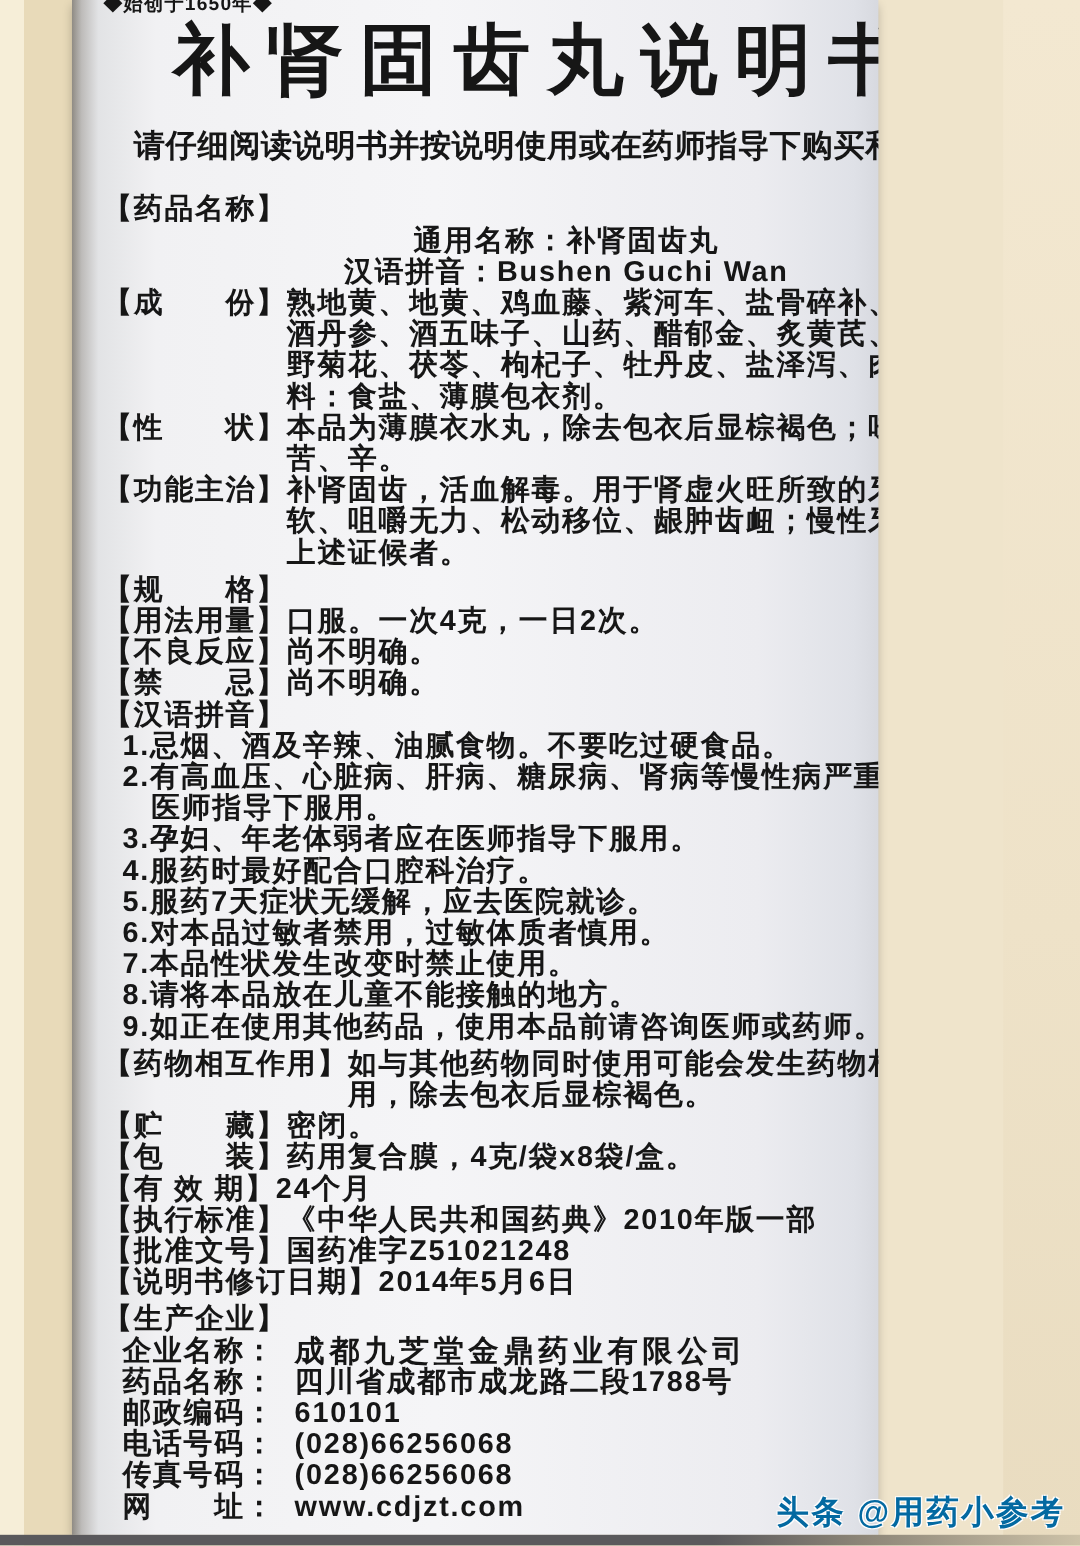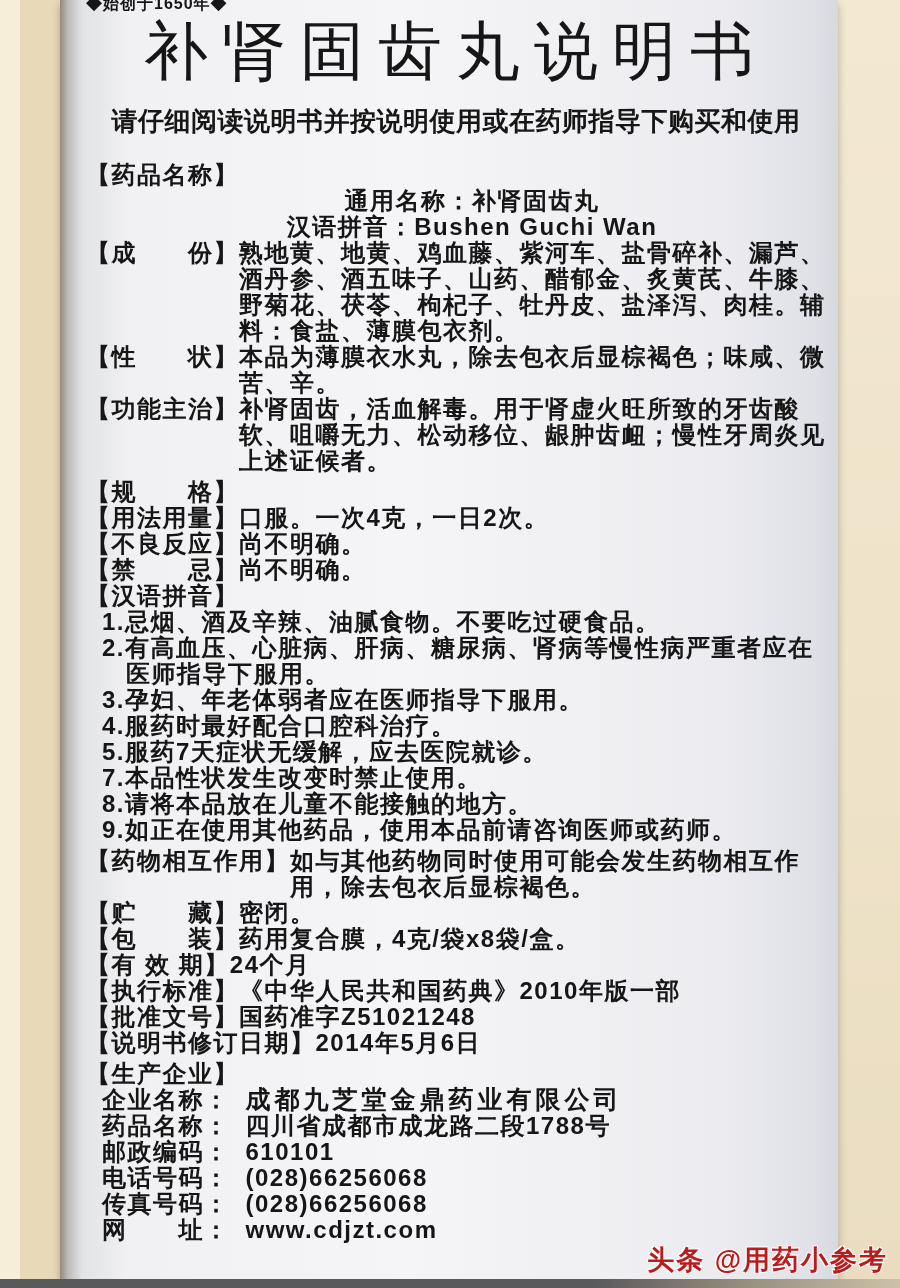--- a/index.html
+++ b/index.html
@@ -6,46 +6,46 @@
   body{
     width:900px;height:1288px;position:relative;overflow:hidden;
     background:#efe4cb;
     font-family:"Liberation Sans",sans-serif;
     color:#161616;
   }
   .bg-left-outer{position:absolute;left:0;top:0;bottom:0;width:20px;background:#f6eed8;}
   .bg-left-inner{position:absolute;left:20px;top:0;bottom:0;width:40px;background:#e8dab9;}
   .bg-right{position:absolute;right:0;top:0;bottom:0;width:64px;background:linear-gradient(180deg,#f3e8d1 0%,#eee2c8 60%,#e9dcc0 100%);}
   .paper{
-    position:absolute;left:60px;top:0;width:778px;height:1279px;overflow:hidden;
+    position:absolute;left:60px;top:0;width:672px;height:1279px;overflow:hidden;
     background:linear-gradient(90deg,#8f8b84 0px,#bdbbb9 8px,#e2e3e5 22px,#f1f1f3 70px,#f5f5f7 45%,#ececf0 85%,#dfe1e7 97%,#d7d9df 100%);
     box-shadow:0 4px 8px rgba(0,0,0,.25);
   }
   .bottom-band{position:absolute;left:0;right:0;bottom:0;height:9px;
     background:linear-gradient(90deg,#5a595c 0%,#5a595c 66%,#8d8678 80%,#cdc2a8 100%);}
   .content{position:absolute;left:26px;top:0;width:740px;font-weight:700;font-size:24px;line-height:26px;letter-spacing:1.5px;}
   .fragment{position:absolute;top:-5px;left:0;font-size:16px;letter-spacing:1px;line-height:18px;}
   .title{
-    text-align:center;font-family:"DejaVu Serif",serif;font-weight:400;
+    text-align:center;font-family:"DejaVu Serif",serif;font-weight:700;
     font-size:64px;line-height:74px;margin-top:14px;letter-spacing:14px;white-space:nowrap;
   }
   .subtitle{text-align:center;font-size:26px;line-height:30px;margin-top:18px;letter-spacing:0.5px;white-space:nowrap;}
   .rows{margin-top:26px;}
   .row{display:flex;align-items:flex-start;}
   .lbl{flex:0 0 auto;min-width:132px;white-space:pre;}
   .lbl.wide{min-width:0;}
   .txt{flex:1 1 auto;}
   .indent1{padding-left:32px;text-align:center;}
   .note{padding-left:40px;text-indent:-24px;}
   .sect-gap{margin-top:5px;}
   .company-row{display:flex;align-items:center;padding-left:16px;}
   .clabel{flex:0 0 auto;white-space:pre;margin-right:16px;}
   .callig{font-family:"DejaVu Serif",serif;letter-spacing:4px;font-size:25px;}
   .watermark{
-    position:absolute;right:12px;bottom:10px;font-size:27px;font-weight:700;color:#b91c1c;letter-spacing:2px;
+    position:absolute;right:12px;bottom:10px;font-size:27px;font-weight:700;color:#0369a1;letter-spacing:2px;
     text-shadow:1px 1px 0 #fdfdfd,-1px -1px 0 #fdfdfd,1px -1px 0 #fdfdfd,-1px 1px 0 #fdfdfd;
   }
 </style>
 </head>
 <body>
 
 <div class="bg-left-outer"></div>
 <div class="bg-left-inner"></div>
 <div class="bg-right"></div>
 
@@ -105,20 +105,21 @@
 
       <div class="row">
         <span class="lbl">【汉语拼音】</span>
       </div>
 
       <div class="note">1.忌烟、酒及辛辣、油腻食物。不要吃过硬食品。</div>
       <div class="note">2.有高血压、心脏病、肝病、糖尿病、肾病等慢性病严重者应在医师指导下服用。</div>
       <div class="note">3.孕妇、年老体弱者应在医师指导下服用。</div>
       <div class="note">4.服药时最好配合口腔科治疗。</div>
       <div class="note">5.服药7天症状无缓解，应去医院就诊。</div>
+      <div class="note">6.对本品过敏者禁用，过敏体质者慎用。</div>
       <div class="note">7.本品性状发生改变时禁止使用。</div>
       <div class="note">8.请将本品放在儿童不能接触的地方。</div>
       <div class="note">9.如正在使用其他药品，使用本品前请咨询医师或药师。</div>
 
       <div class="row sect-gap">
         <span class="lbl wide">【药物相互作用】</span>
         <span class="txt">如与其他药物同时使用可能会发生药物相互作用，除去包衣后显棕褐色。</span>
       </div>
 
       <div class="row">

